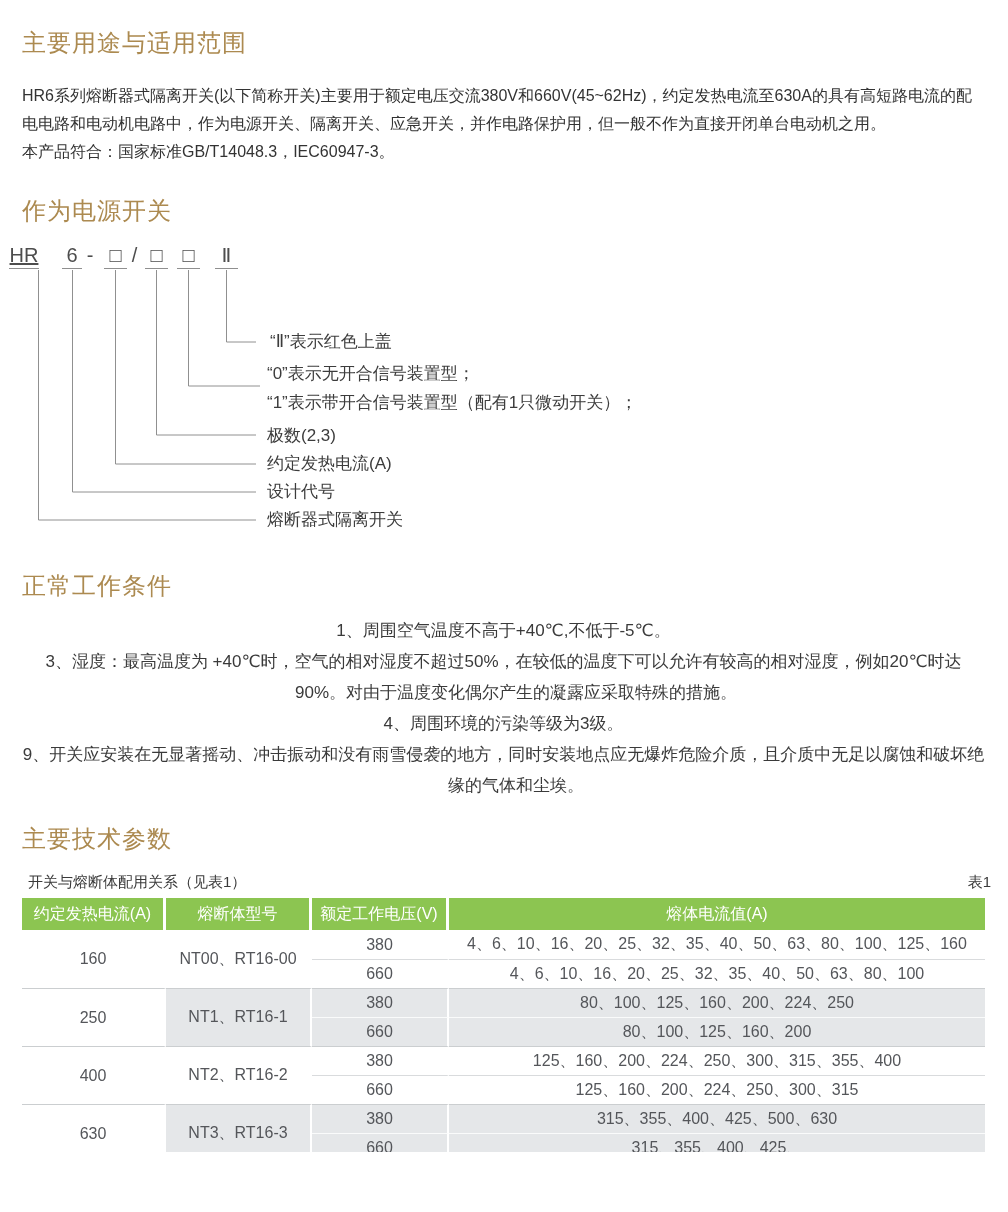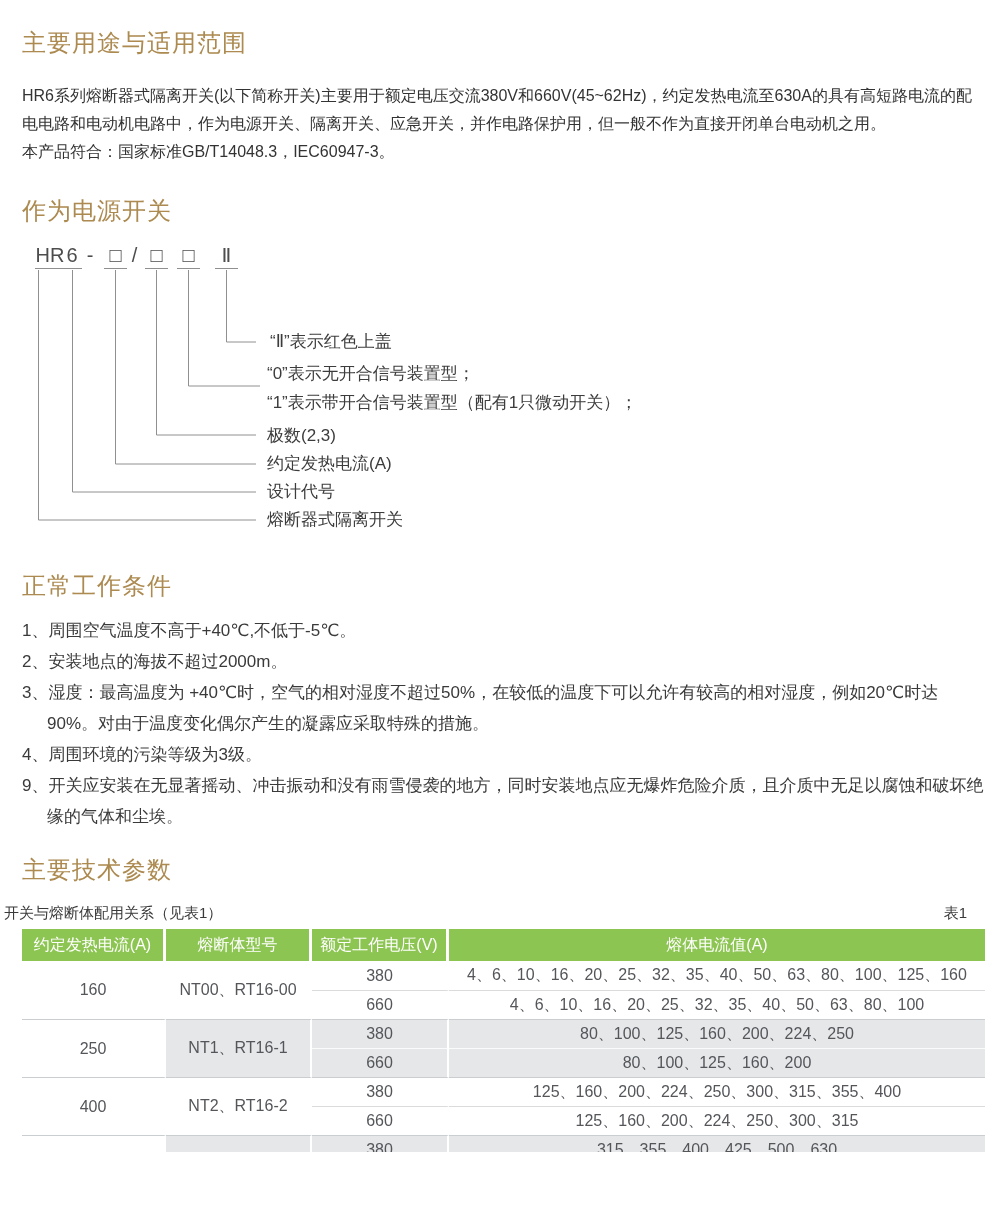--- a/index.html
+++ b/index.html
@@ -21,26 +21,26 @@
     position:absolute;top:6px;height:24px;font-size:20px;color:#4d4d4d;
     text-align:center;line-height:22px;letter-spacing:0;
   }
   .model-part.u{border-bottom:1px solid #8f8f8f;}
   .dg-svg{position:absolute;left:0;top:0;}
   .dg-label{position:absolute;font-size:17px;line-height:20px;color:#3c3c3c;white-space:nowrap;}
   #t3{margin-top:35px;}
   .conditions{margin:16px 22px 0 22px;width:963px;list-style:none;padding:0;}
   .conditions li{
     font-size:17px;line-height:31px;color:#3a3a3a;
-    padding-left:25px;text-indent:-25px;margin:0;
+    padding-left:25px;text-indent:-25px;margin:0;text-align:center;
   }
   #t4{margin-top:25px;}
   .table-caption-row{
     display:flex;justify-content:space-between;align-items:flex-end;
-    width:963px;margin:12px 22px 0 4px;height:28px;
+    width:963px;margin:12px 22px 0 28px;height:28px;
   }
   .table-caption{font-size:15px;color:#3a3a3a;}
   .table-tag{font-size:15px;color:#3a3a3a;}
   .table-wrap{width:963px;margin:6px 0 0 22px;border-bottom:2px solid #d2d5d7;}
   table.tech{width:963px;border-collapse:separate;border-spacing:0;table-layout:fixed;}
   table.tech th{
     background:#8cc551;color:#fff;font-weight:400;font-size:16px;height:32px;
     border-right:3px solid #fff;padding:0;box-sizing:border-box;
   }
   table.tech th.last{border-right:none;}
@@ -61,21 +61,21 @@
 
   <h2 class="sec-title" id="t1">主要用途与适用范围</h2>
   <div class="intro">
     <p>HR6系列熔断器式隔离开关(以下简称开关)主要用于额定电压交流380V和660V(45~62Hz)，约定发热电流至630A的具有高短路电流的配电电路和电动机电路中，作为电源开关、隔离开关、应急开关，并作电路保护用，但一般不作为直接开闭单台电动机之用。</p>
     <p>本产品符合：国家标准GB/T14048.3，IEC60947-3。</p>
   </div>
 
   <h2 class="sec-title" id="t2">作为电源开关</h2>
 
   <div class="diagram">
-    <span class="model-part u" style="left:35px;width:30px;">HR</span>
+    <span class="model-part u" style="left:9px;width:30px;text-decoration:underline;">HR</span>
     <span class="model-part u" style="left:62px;width:20px;">6</span>
     <span class="model-part" style="left:84px;width:12px;">-</span>
     <span class="model-part u" style="left:104px;width:23px;">□</span>
     <span class="model-part" style="left:129px;width:11px;">/</span>
     <span class="model-part u" style="left:145px;width:23px;">□</span>
     <span class="model-part u" style="left:177px;width:23px;">□</span>
     <span class="model-part u" style="left:215px;width:23px;">Ⅱ</span>
 
     <svg class="dg-svg" width="600" height="300" viewBox="0 0 600 300">
       <g fill="none" stroke="#909090" stroke-width="1">
@@ -93,21 +93,20 @@
     <div class="dg-label" style="left:267px;top:155px;">“1”表示带开合信号装置型（配有1只微动开关）；</div>
     <div class="dg-label" style="left:267px;top:188px;">极数(2,3)</div>
     <div class="dg-label" style="left:267px;top:216px;">约定发热电流(A)</div>
     <div class="dg-label" style="left:267px;top:244px;">设计代号</div>
     <div class="dg-label" style="left:267px;top:272px;">熔断器式隔离开关</div>
   </div>
 
   <h2 class="sec-title" id="t3">正常工作条件</h2>
   <ul class="conditions">
     <li>1、周围空气温度不高于+40℃,不低于-5℃。</li>
-    <li>2、安装地点的海拔不超过2000m。</li>
     <li>3、湿度：最高温度为 +40℃时，空气的相对湿度不超过50%，在较低的温度下可以允许有较高的相对湿度，例如20℃时达90%。对由于温度变化偶尔产生的凝露应采取特殊的措施。</li>
     <li>4、周围环境的污染等级为3级。</li>
     <li>9、开关应安装在无显著摇动、冲击振动和没有雨雪侵袭的地方，同时安装地点应无爆炸危险介质，且介质中无足以腐蚀和破坏绝缘的气体和尘埃。</li>
   </ul>
 
   <h2 class="sec-title" id="t4">主要技术参数</h2>
 
   <div class="table-caption-row">
     <span class="table-caption">开关与熔断体配用关系（见表1）</span>
     <span class="table-tag">表1</span>

